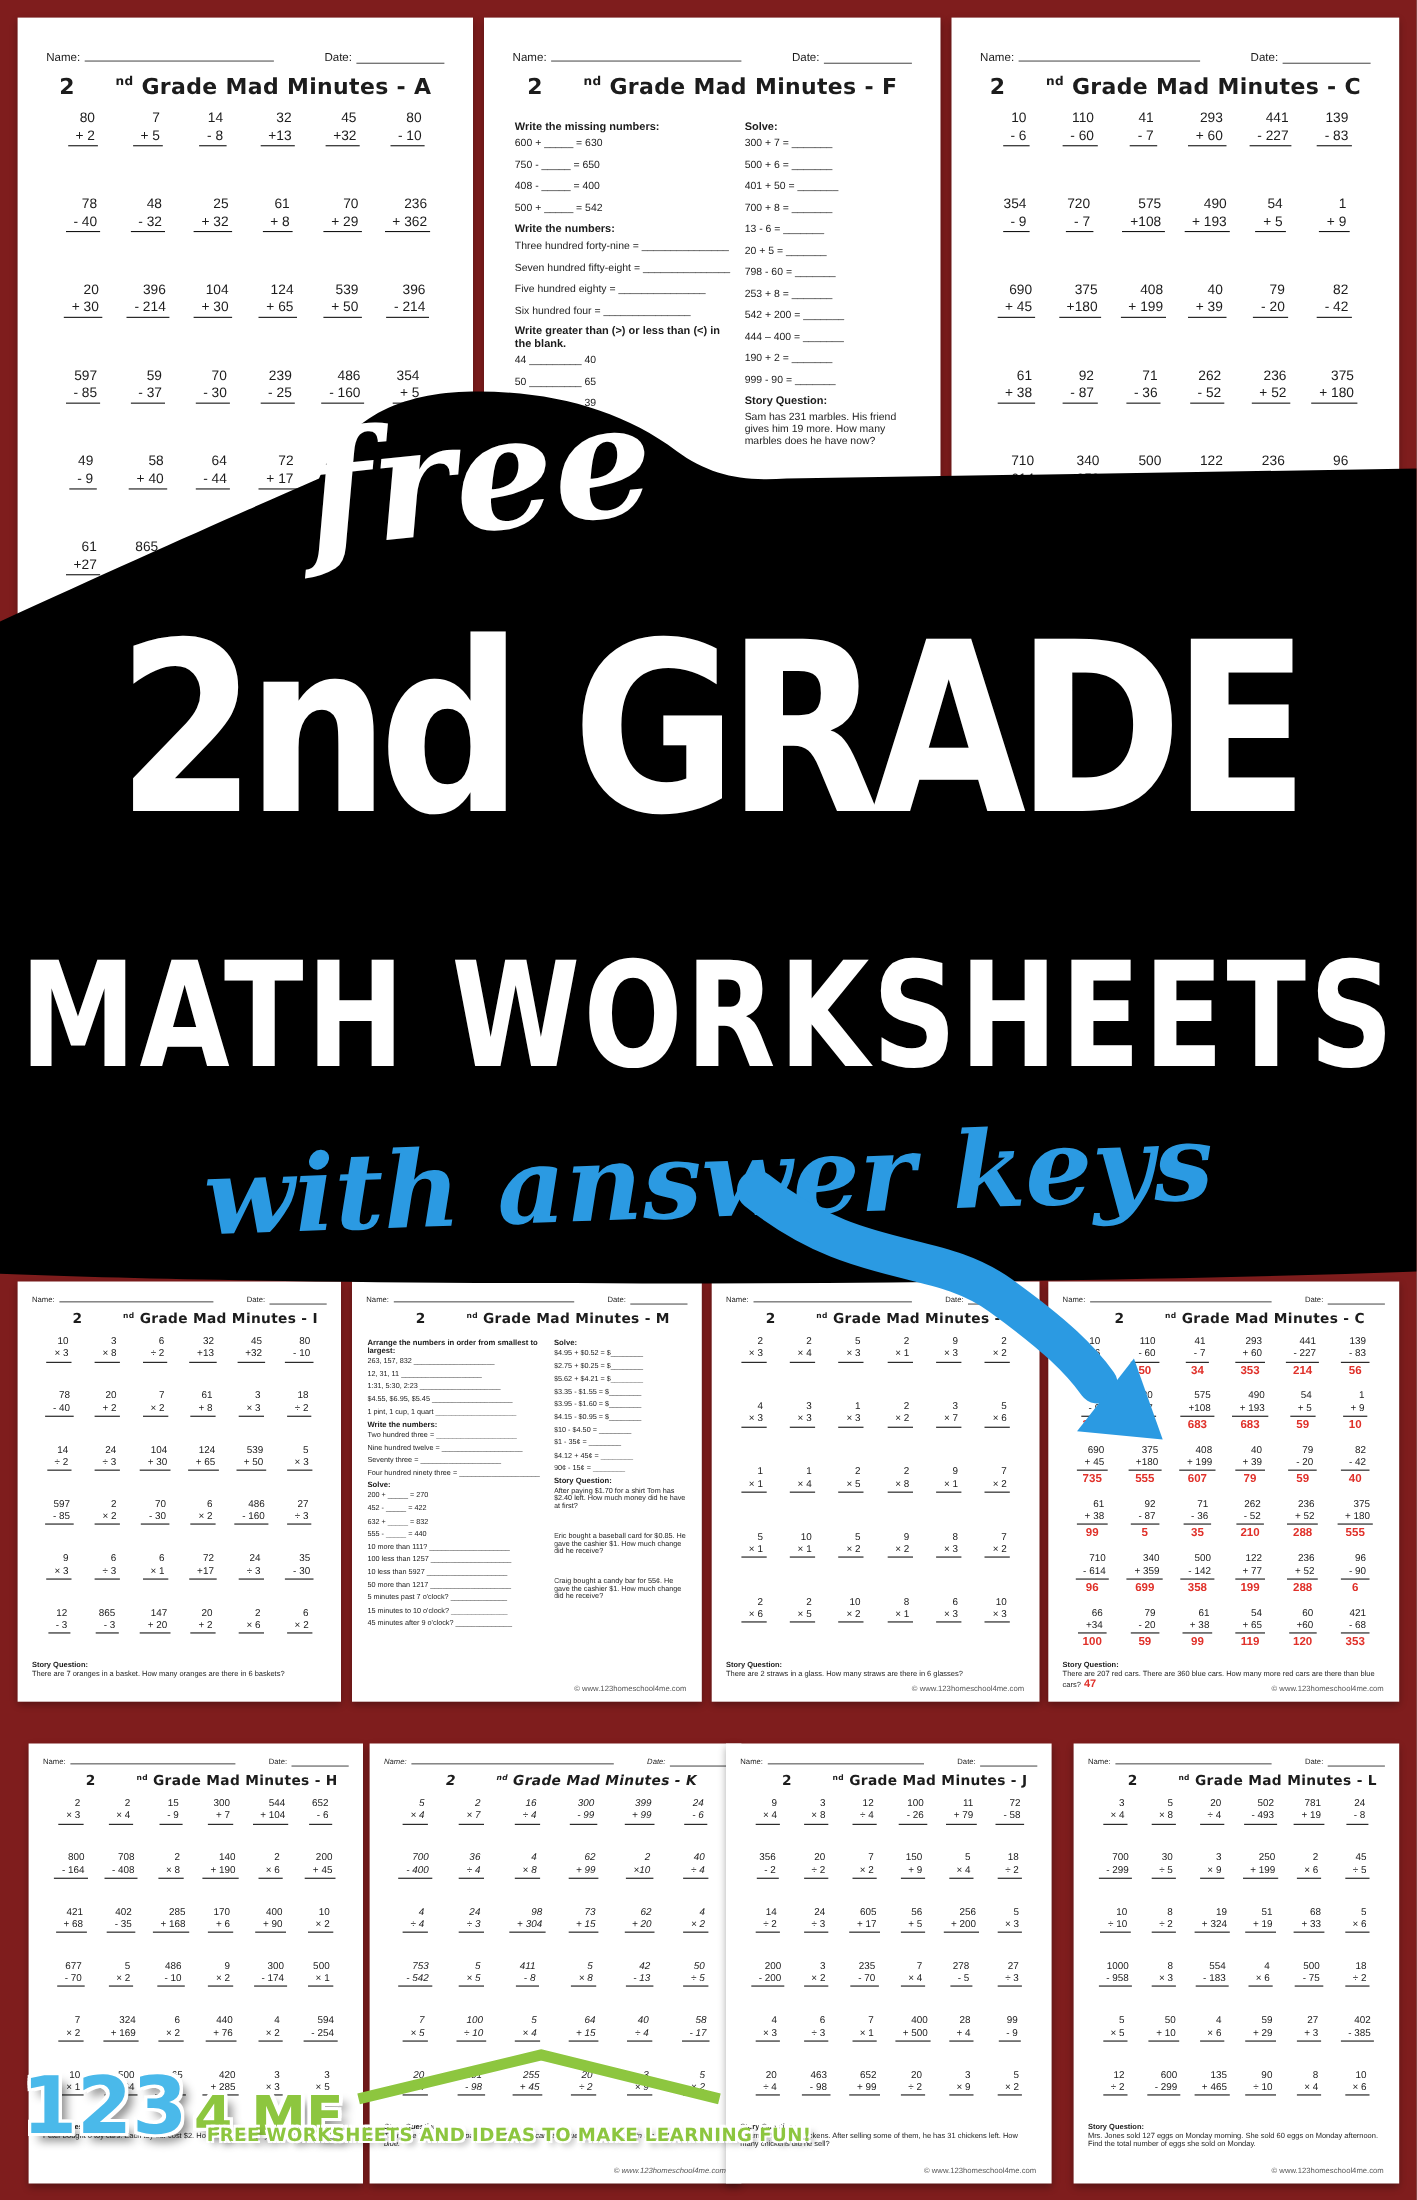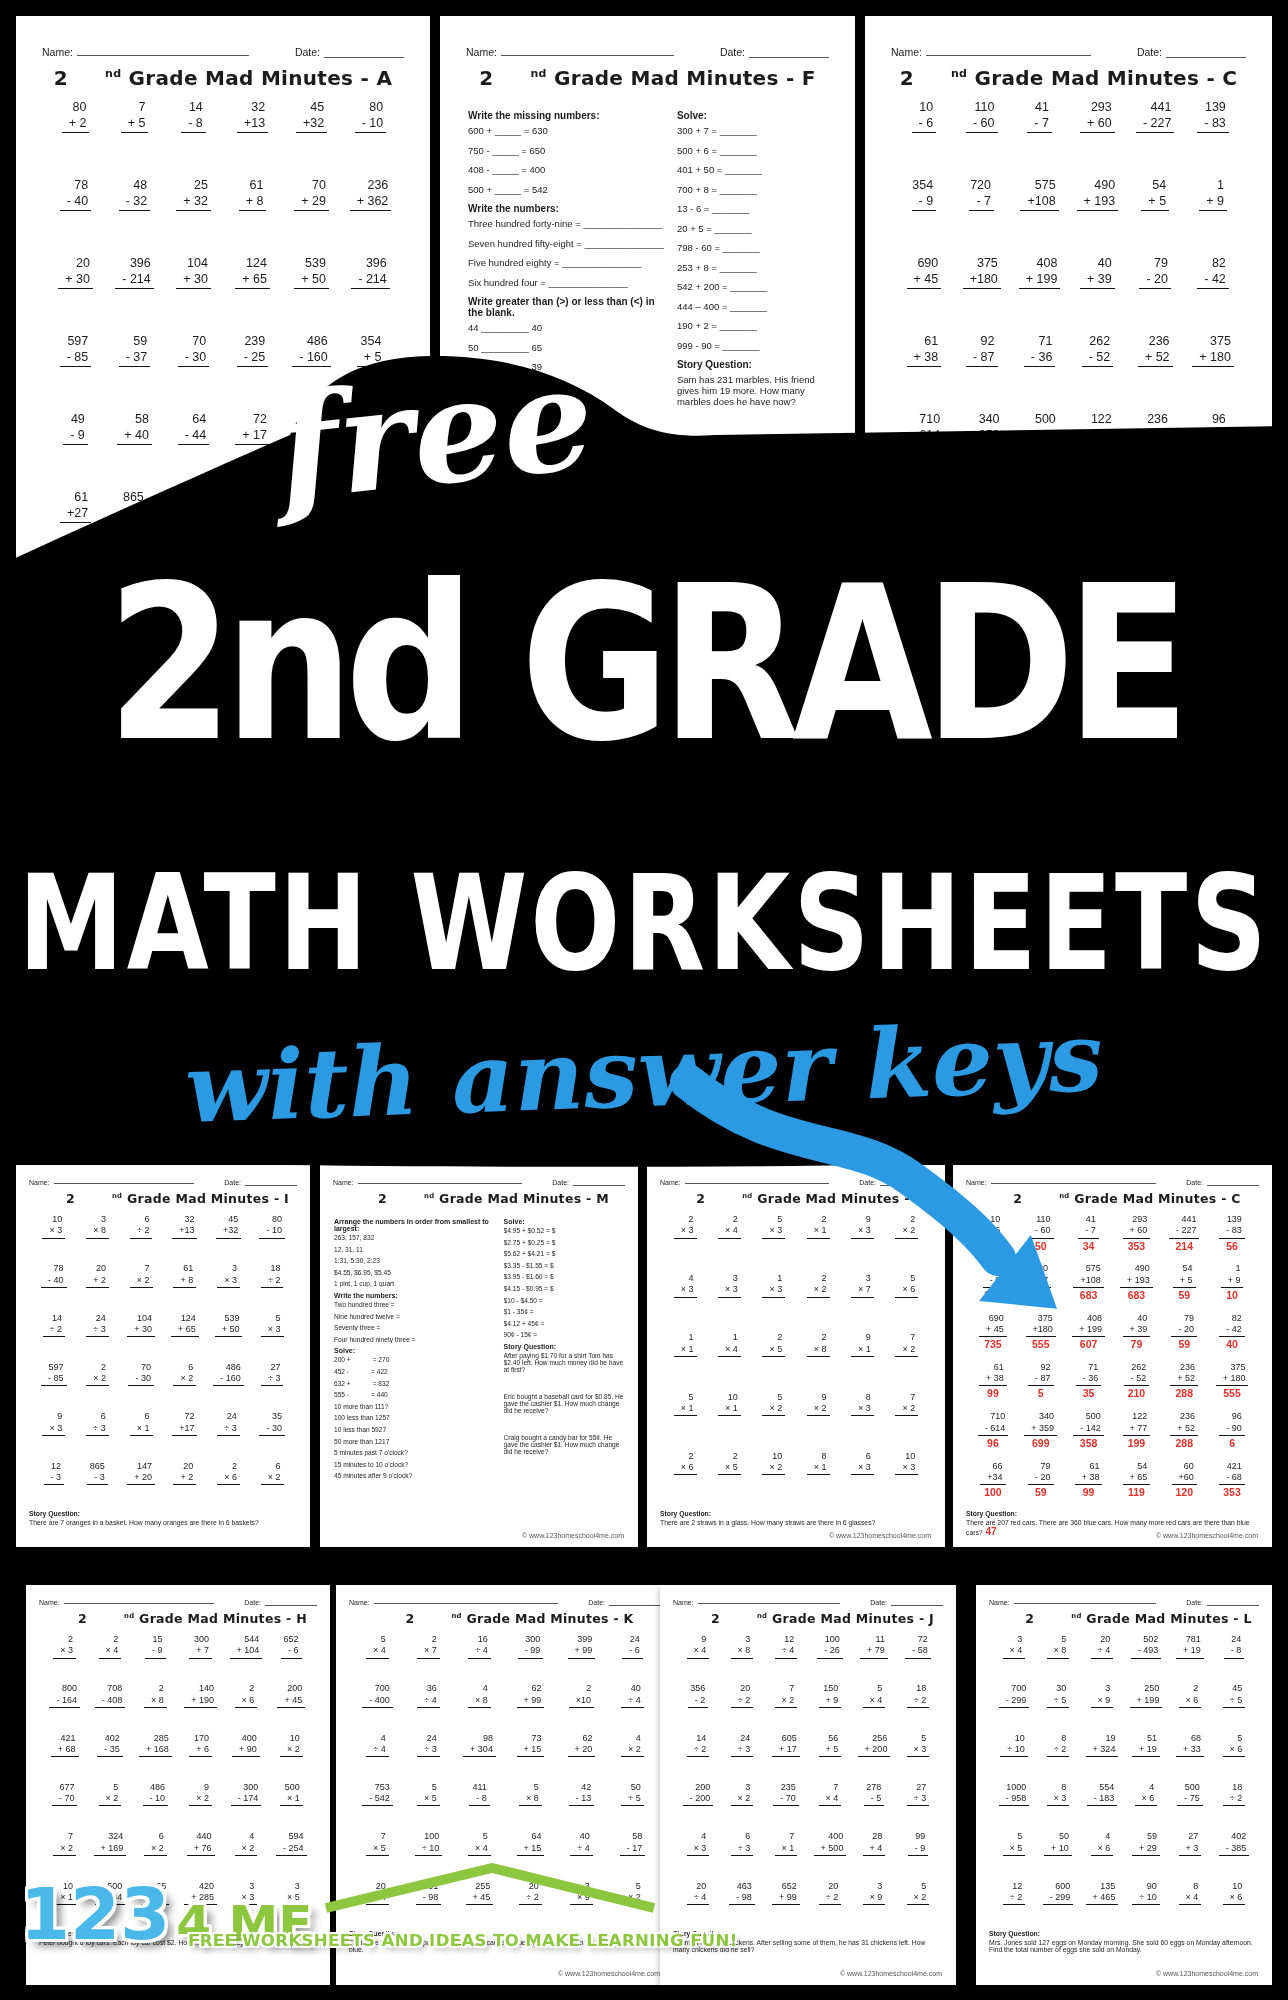--- a/index.html
+++ b/index.html
@@ -1,30 +1,30 @@
 <!DOCTYPE html>
 <html style="--blue: #2b9ae2; --red: #e0312a; --lblue: #4ab9ea; --lblue2: #33a7e0; --green: #8dc63f;"><head>
 <meta charset="utf-8">
 <style>
   html,body{margin:0;padding:0;background:#9a9a9a;}
-  .stage{position:relative;width:1288px;height:2000px;background:#000000;overflow:hidden;
+  .stage{position:relative;width:1288px;height:2000px;background:#7f1d1d;overflow:hidden;
          font-family:"Liberation Sans","DejaVu Sans",sans-serif;}
   
   .sheet{position:absolute;background:#fff;box-shadow:0 3px 7px rgba(0,0,0,.33);
          overflow:hidden;color:#1c1c1c;}
   .top-z{z-index:2}.mid-z{z-index:4}
   .pos-A{left:16px;top:16px;width:414px;height:560px;}
   .pos-F{left:440px;top:16px;width:415px;height:560px;}
   .pos-C1{left:865px;top:16px;width:407px;height:560px;}
   .pos-I{left:16px;top:1165px;width:294px;height:382px;}
   .pos-M{left:320px;top:1165px;width:318px;height:382px;}
   .pos-G{left:647px;top:1165px;width:298px;height:382px;}
   .pos-C2{left:953px;top:1165px;width:319px;height:382px;}
   .pos-H{left:26px;top:1585px;width:304px;height:400px;}
-  .pos-K{left:336px;top:1585px;width:338px;height:400px;}
+  .pos-K{left:336px;top:1585px;width:338px;height:400px;font-style:italic;}
   .pos-J{left:660px;top:1585px;width:296px;height:400px;}
   .pos-L{left:976px;top:1585px;width:296px;height:400px;}
   .head{display:flex;align-items:flex-end;}
   .lg .head{padding:30px 26px 0;font-size:10.5px;}
   .sm .head{padding:14px 13px 0;font-size:7px;}
   .nline{flex:1;border-bottom:1px solid #555;margin:0 46px 2px 4px;}
   .dline{width:80px;border-bottom:1px solid #555;margin-left:4px;}
   .sm .nline{margin-right:30px}.sm .dline{width:52px}
   .title{text-align:center;font-weight:bold;font-family:"DejaVu Sans",sans-serif;letter-spacing:.3px;}
   .lg .title{font-size:20px;margin-top:8px;}

